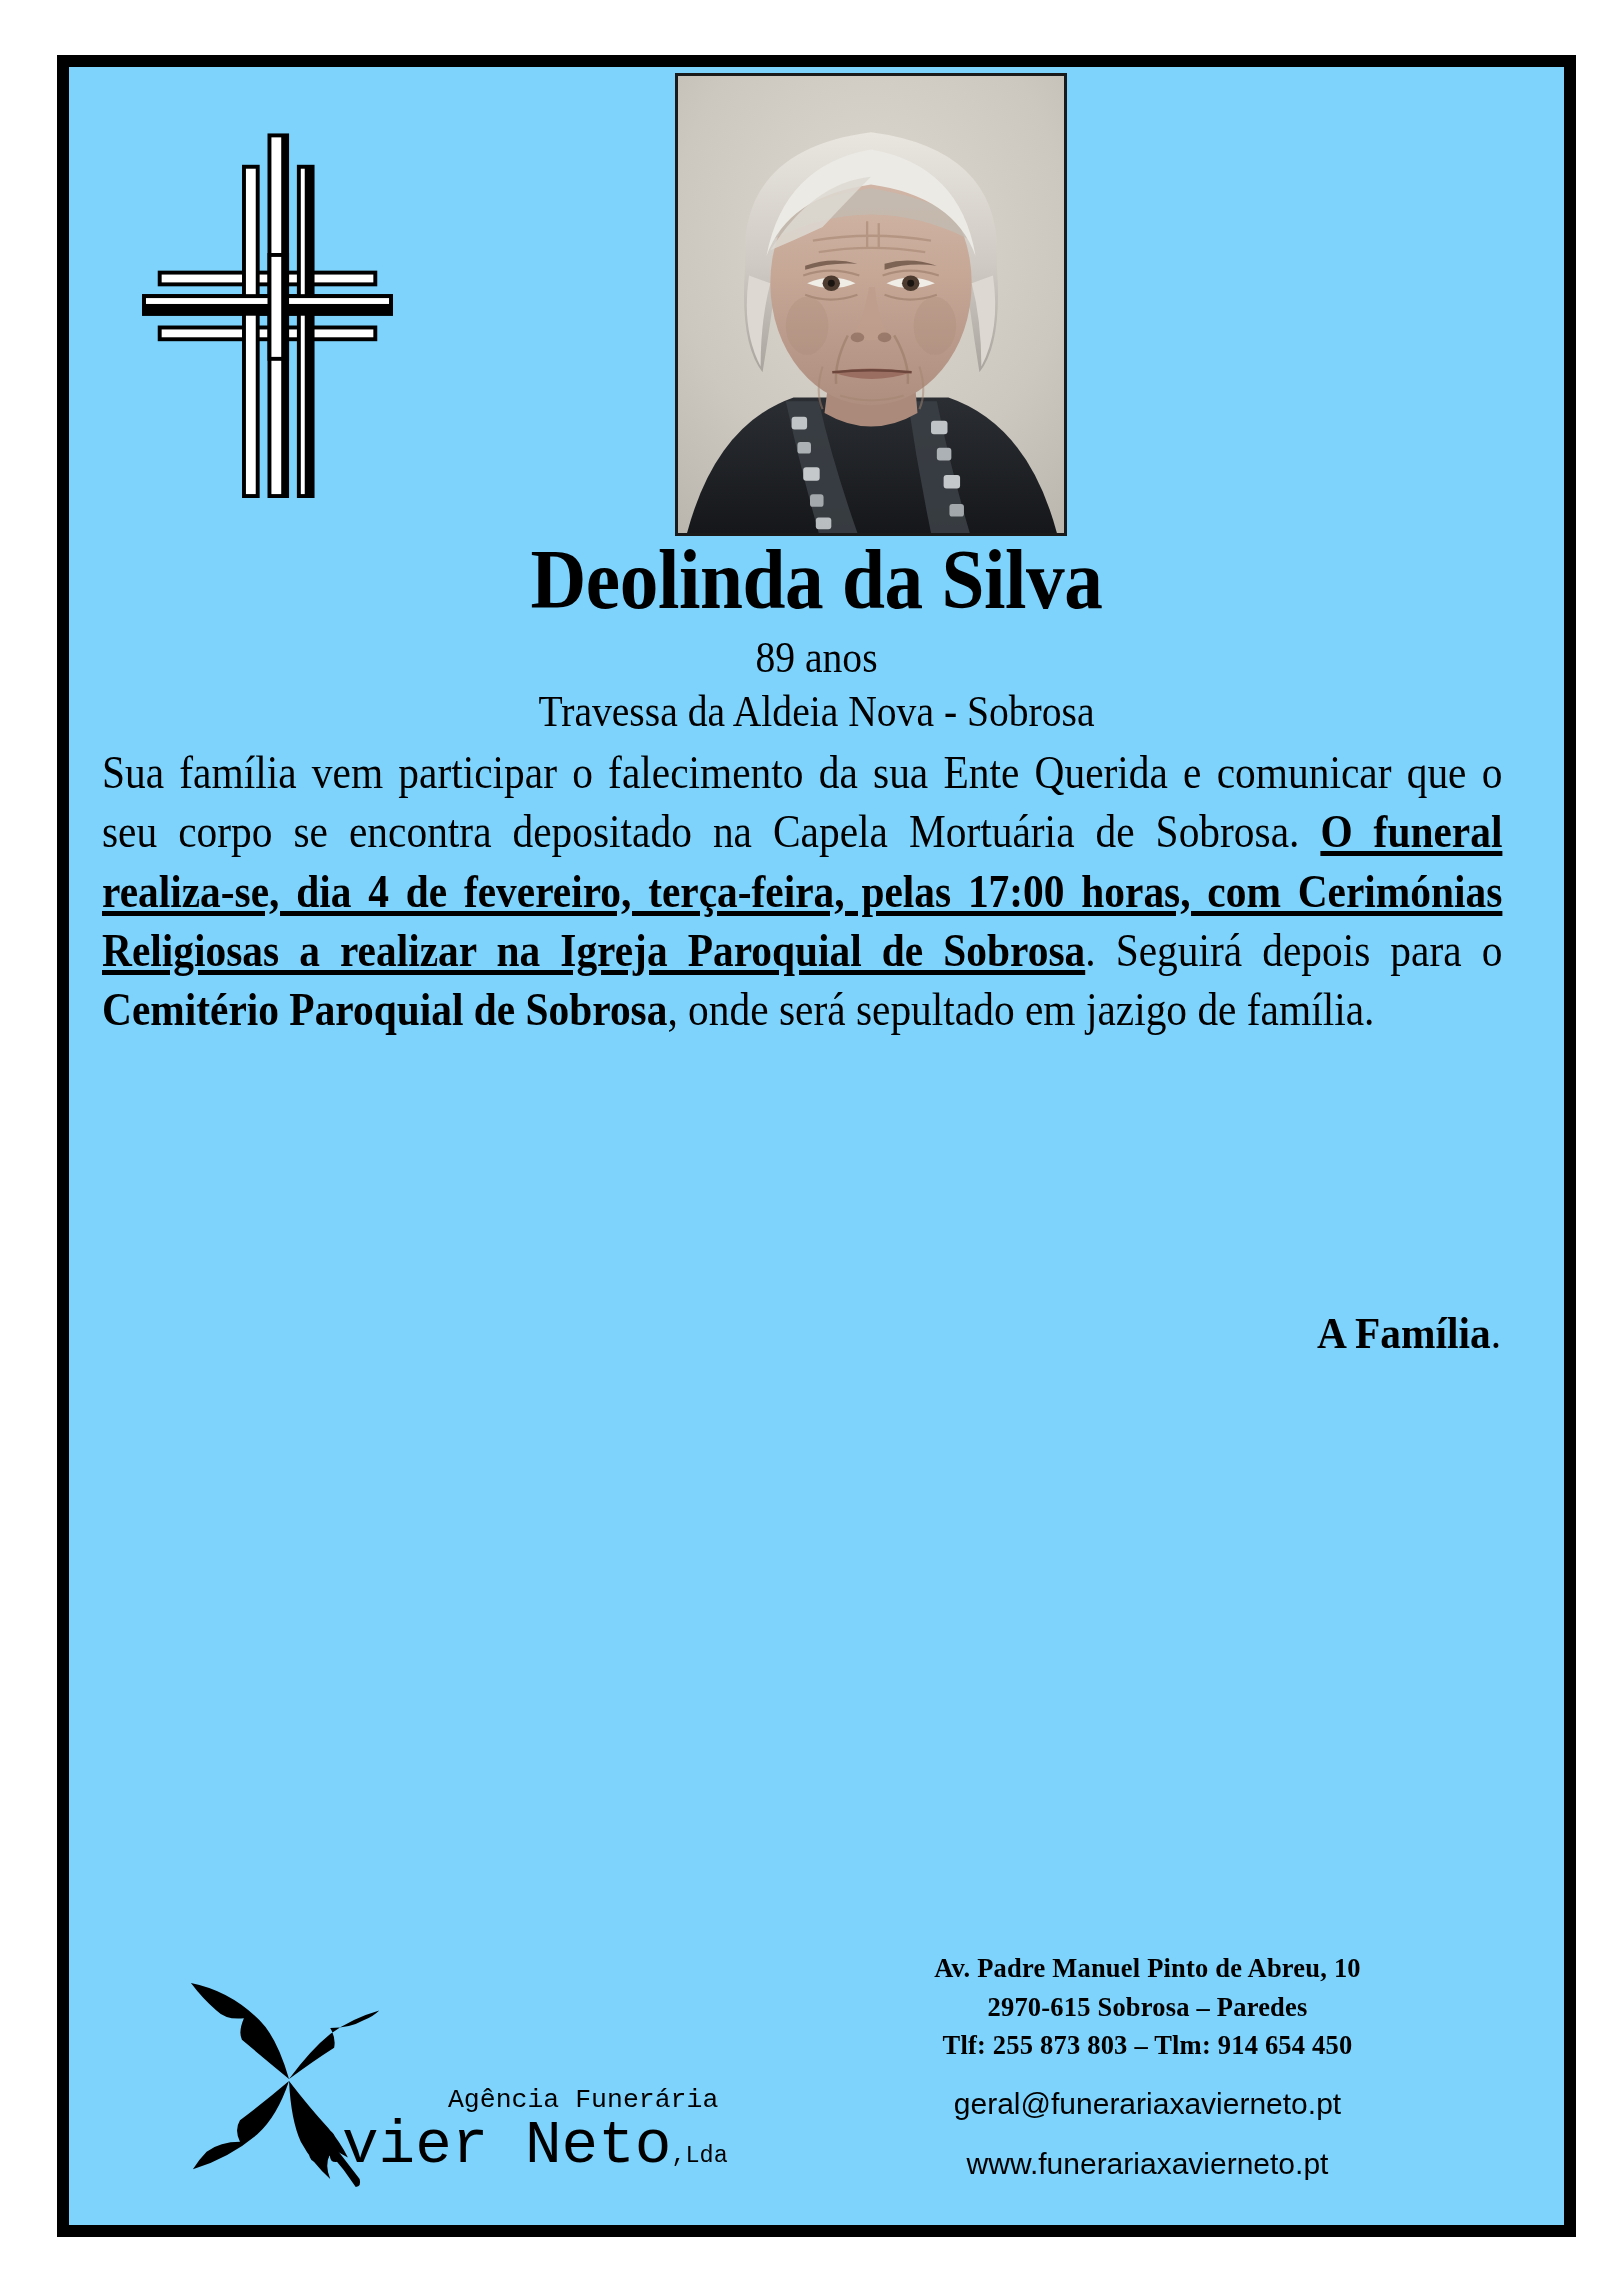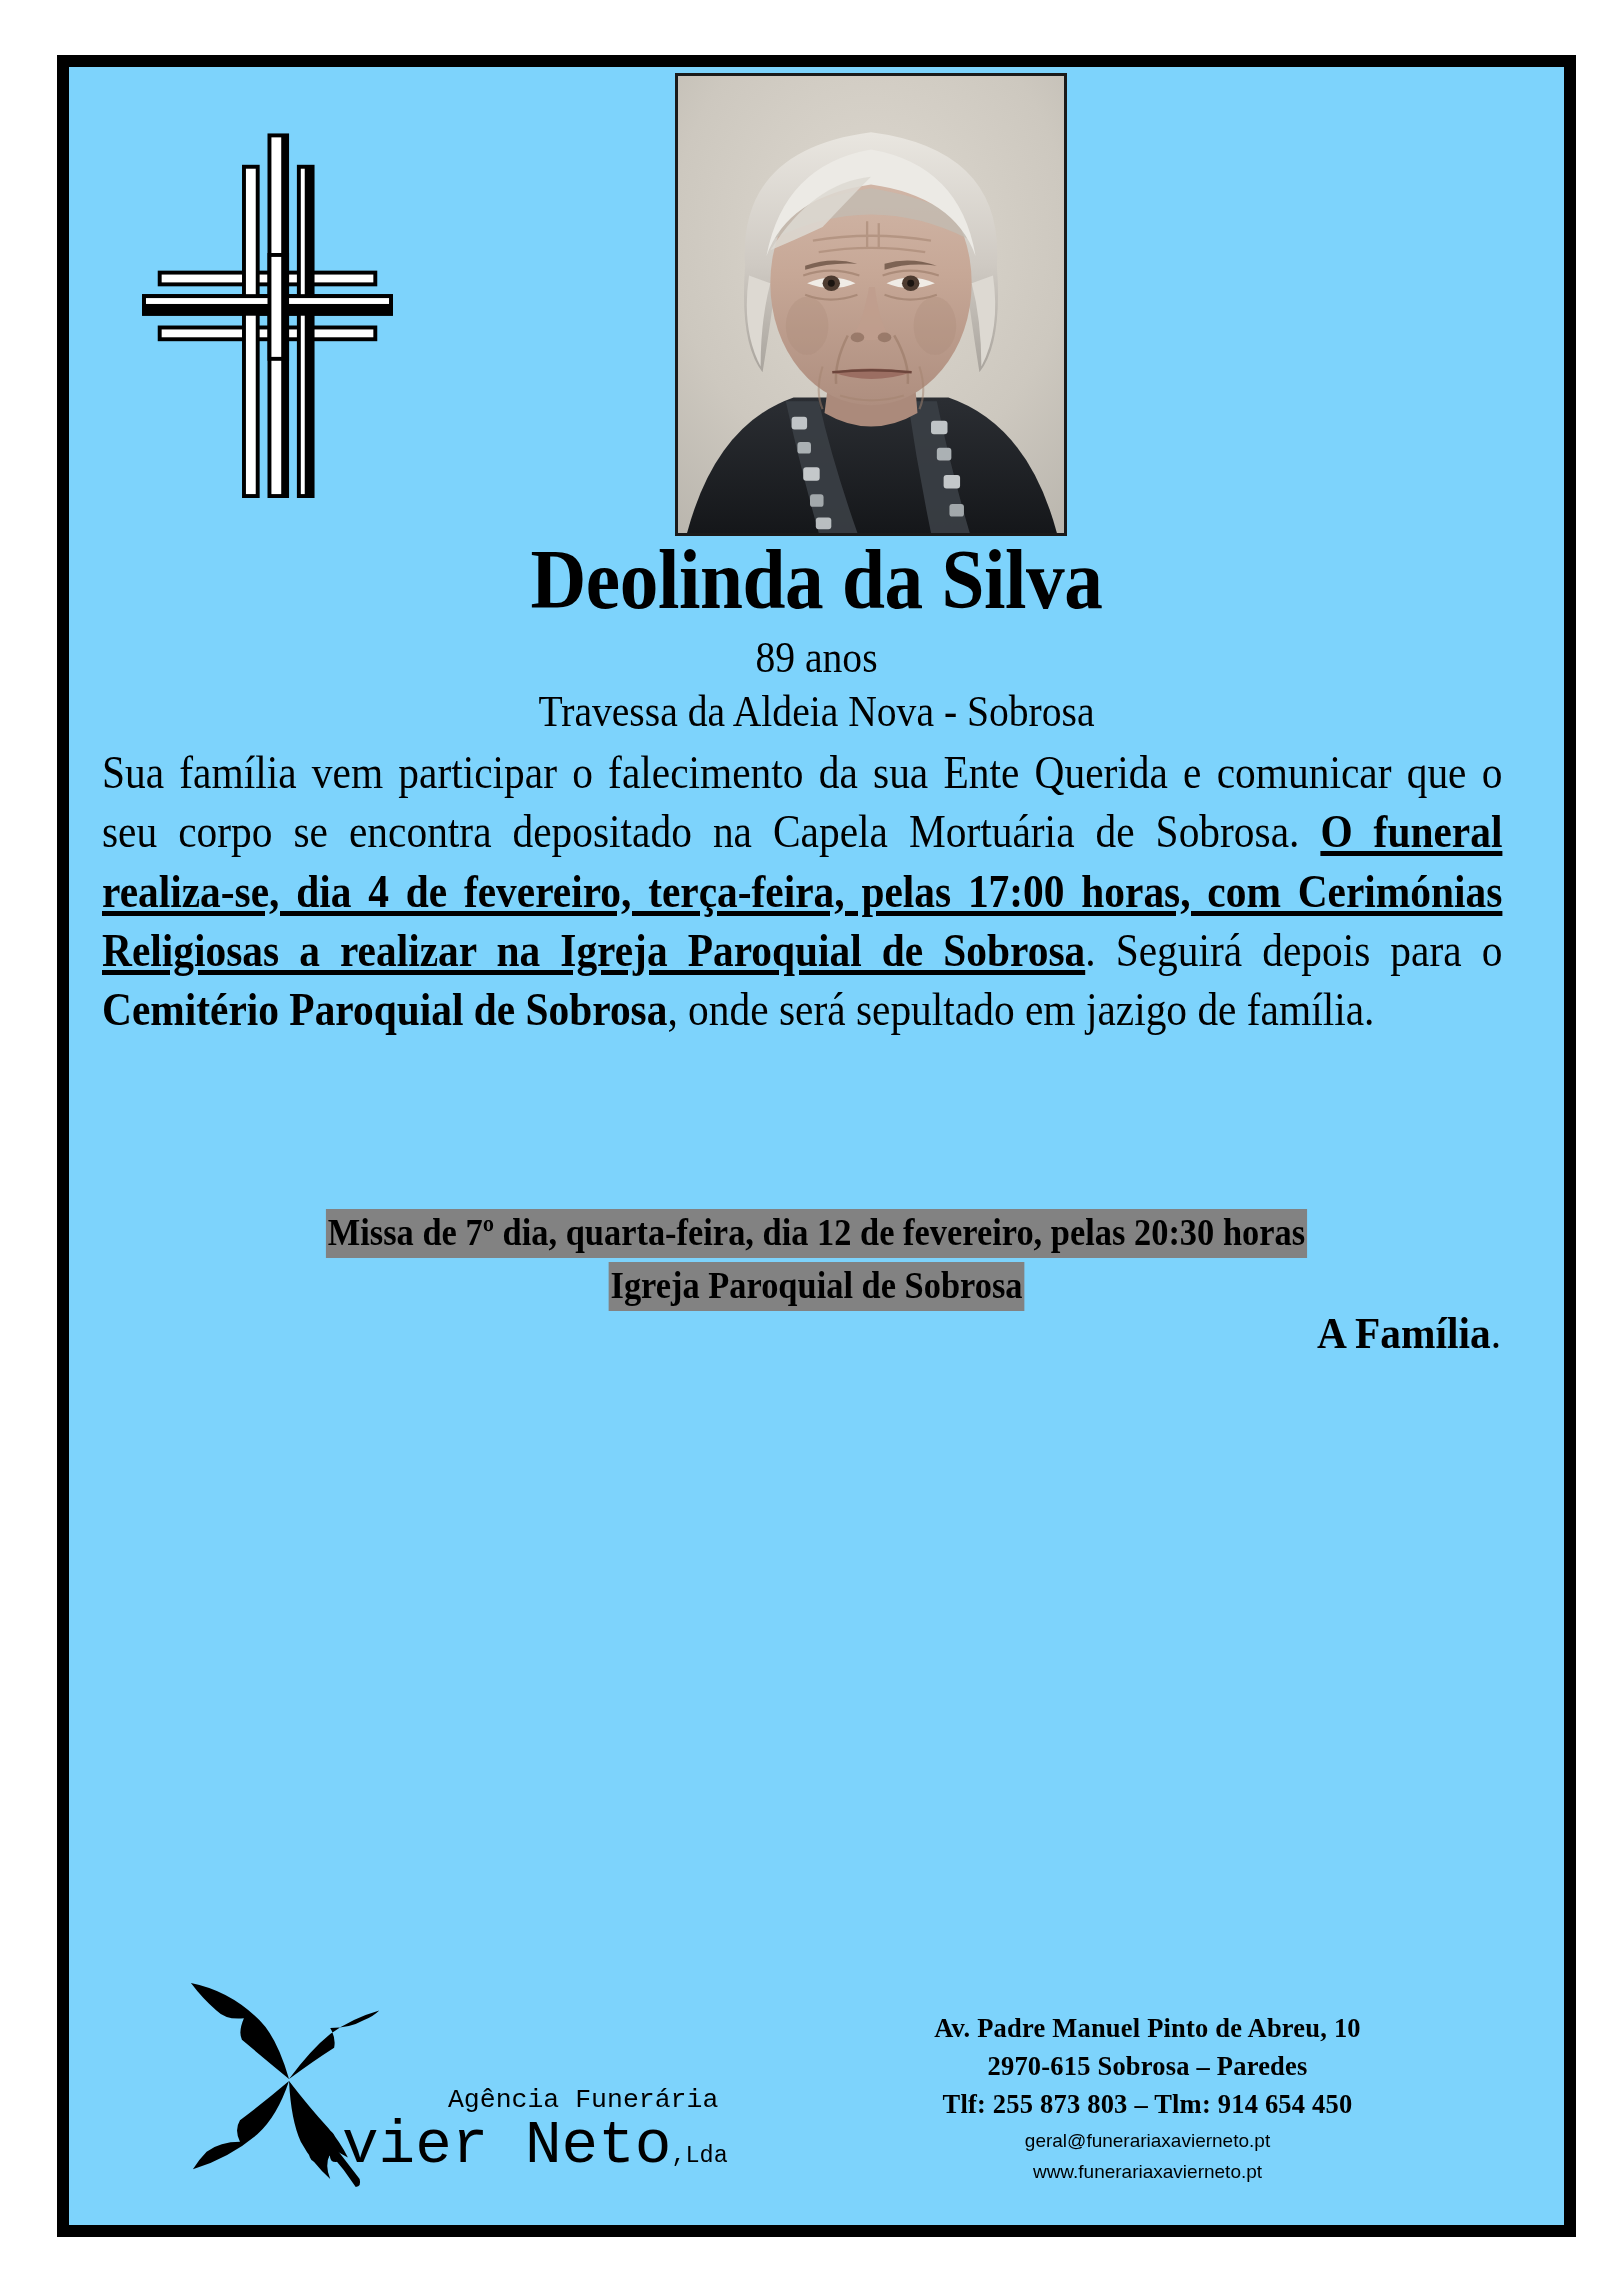--- a/index.html
+++ b/index.html
@@ -215,23 +215,23 @@
   }
   .contact-strong {
     font-family: "Liberation Serif", serif;
     font-weight: bold;
     font-size: 26.5px;
     line-height: 1.45;
     letter-spacing: 0.2px;
   }
   .contact-web {
     font-family: "Liberation Sans", sans-serif;
-    font-size: 19px;
+    font-size: 30px;
     line-height: 1.42;
-    margin-top: 4px;
+    margin-top: 18px;
   }
 </style>
 </head>
 <body>
 
 <div class="page">
   <div class="frame">
     <div class="inner">
 
       <div class="top-row">
@@ -375,24 +375,20 @@
       </div>
 
       <div class="identity">
         <div class="deceased-name">Deolinda da Silva</div>
         <div class="deceased-age">89 anos</div>
         <div class="deceased-address">Travessa da Aldeia Nova - Sobrosa</div>
       </div>
 
       <div class="body-text"><span>Sua família vem participar o falecimento da sua Ente Querida e comunicar que o seu corpo se encontra depositado na Capela Mortuária de Sobrosa. </span><u class="hl">O funeral realiza-se, dia 4 de fevereiro, terça-feira, pelas 17:00 horas, com Cerimónias Religiosas a realizar na Igreja Paroquial de Sobrosa</u><span>. Seguirá depois para o </span><b>Cemitério Paroquial de Sobrosa</b><span>, onde será sepultado em jazigo de família.</span></div>
 
-      <div class="mass-notice">
-        <div><span class="mark">Missa de 7º dia, quarta-feira, dia 12 de fevereiro, pelas 20:30 horas</span></div>
-        <div class="mass-line2"><span class="mark">Igreja Paroquial de Sobrosa</span></div>
-      </div>
 
       <div class="signature"><b>A Família</b><span>.</span></div>
 
       <div class="footer">
 
         <div class="logo-block">
           <div class="logo-mark">
             <svg viewBox="0 0 210 215" aria-hidden="true">
               <g fill="#000000">
 

